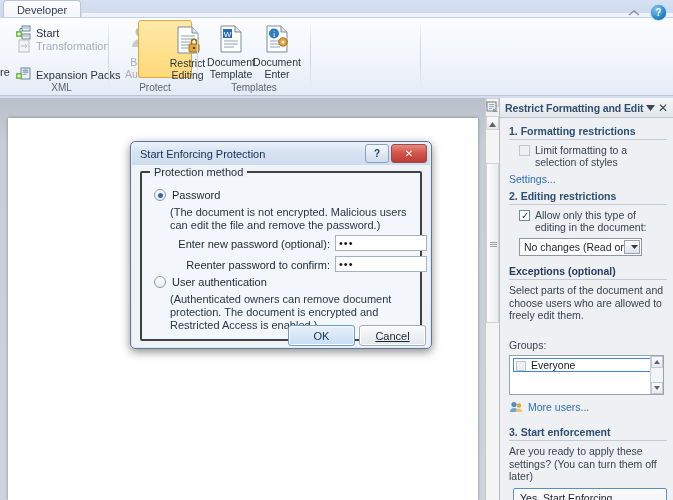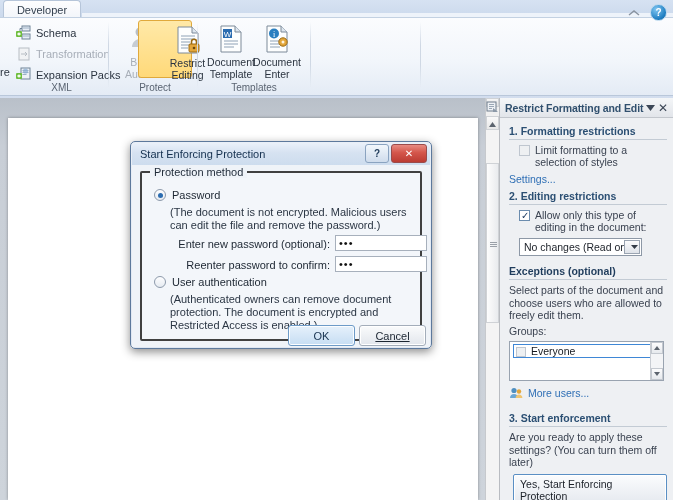--- a/index.html
+++ b/index.html
@@ -199,24 +199,24 @@
             <svg width="16" height="16" viewBox="0 0 16 16">
               <rect x="6" y="1" width="8" height="5" fill="#e8eef6" stroke="#6f8398"></rect>
               <rect x="7" y="2.5" width="6" height="1" fill="#9db1c6"></rect>
               <rect x="6" y="9" width="8" height="5" fill="#e8eef6" stroke="#6f8398"></rect>
               <rect x="7" y="10.5" width="6" height="1" fill="#9db1c6"></rect>
               <path d="M4 3.5 L4 11.5 M4 3.5 L6 3.5 M4 11.5 L6 11.5" stroke="#6f8398" fill="none"></path>
               <rect x="0" y="6" width="6" height="6" fill="#6fbe3e" rx="1"></rect>
               <path d="M3 7.4v3.2M1.4 9h3.2" stroke="#fff" stroke-width="1.3"></path>
             </svg>
           </span>
-          <span>Schema</span>
-        </div>
-
-        <div class="sm-item disabled" style="left:2px;top:26px;">
+          <span>Start</span>
+        </div>
+
+        <div class="sm-item disabled" style="left:2px;top:18px;">
           <span class="ico16">
             <svg width="16" height="16" viewBox="0 0 16 16">
               <rect x="3" y="2" width="10" height="12" fill="#f1f3f5" stroke="#b7bdc4"></rect>
               <path d="M5 8 h6 M9 6 l2 2 -2 2" stroke="#b7bdc4" fill="none"></path>
             </svg>
           </span>
           <span>Transformation</span>
         </div>
 
         <div class="sm-item" style="left:2px;top:47px;">
@@ -384,21 +384,21 @@
         <span class="arrowbox">
           <svg width="7" height="4" viewBox="0 0 7 4">
               <path d="M0 0 L7 0 L3.5 4 Z" fill="#333b46"></path>
             </svg>
         </span>
       </div>
 
       
       <div class="sect-title plain" style="margin-top:9px;">Exceptions (optional)</div>
       <div class="ptext">Select parts of the document and choose users who are allowed to freely edit them.</div>
-      <div class="ptext" style="margin-top:3px;">Groups:</div>
+      <div class="ptext" style="margin-top:17px;">Groups:</div>
 
       <div class="listbox">
         <div class="lb-item">
           <span class="cbox dim"></span>
           <span>Everyone</span>
         </div>
         <div class="lb-scroll">
           <div class="lb-up">
             <svg width="6" height="4" viewBox="0 0 6 4">
                 <path d="M3 0 L6 4 L0 4 Z" fill="#5c646e"></path>

